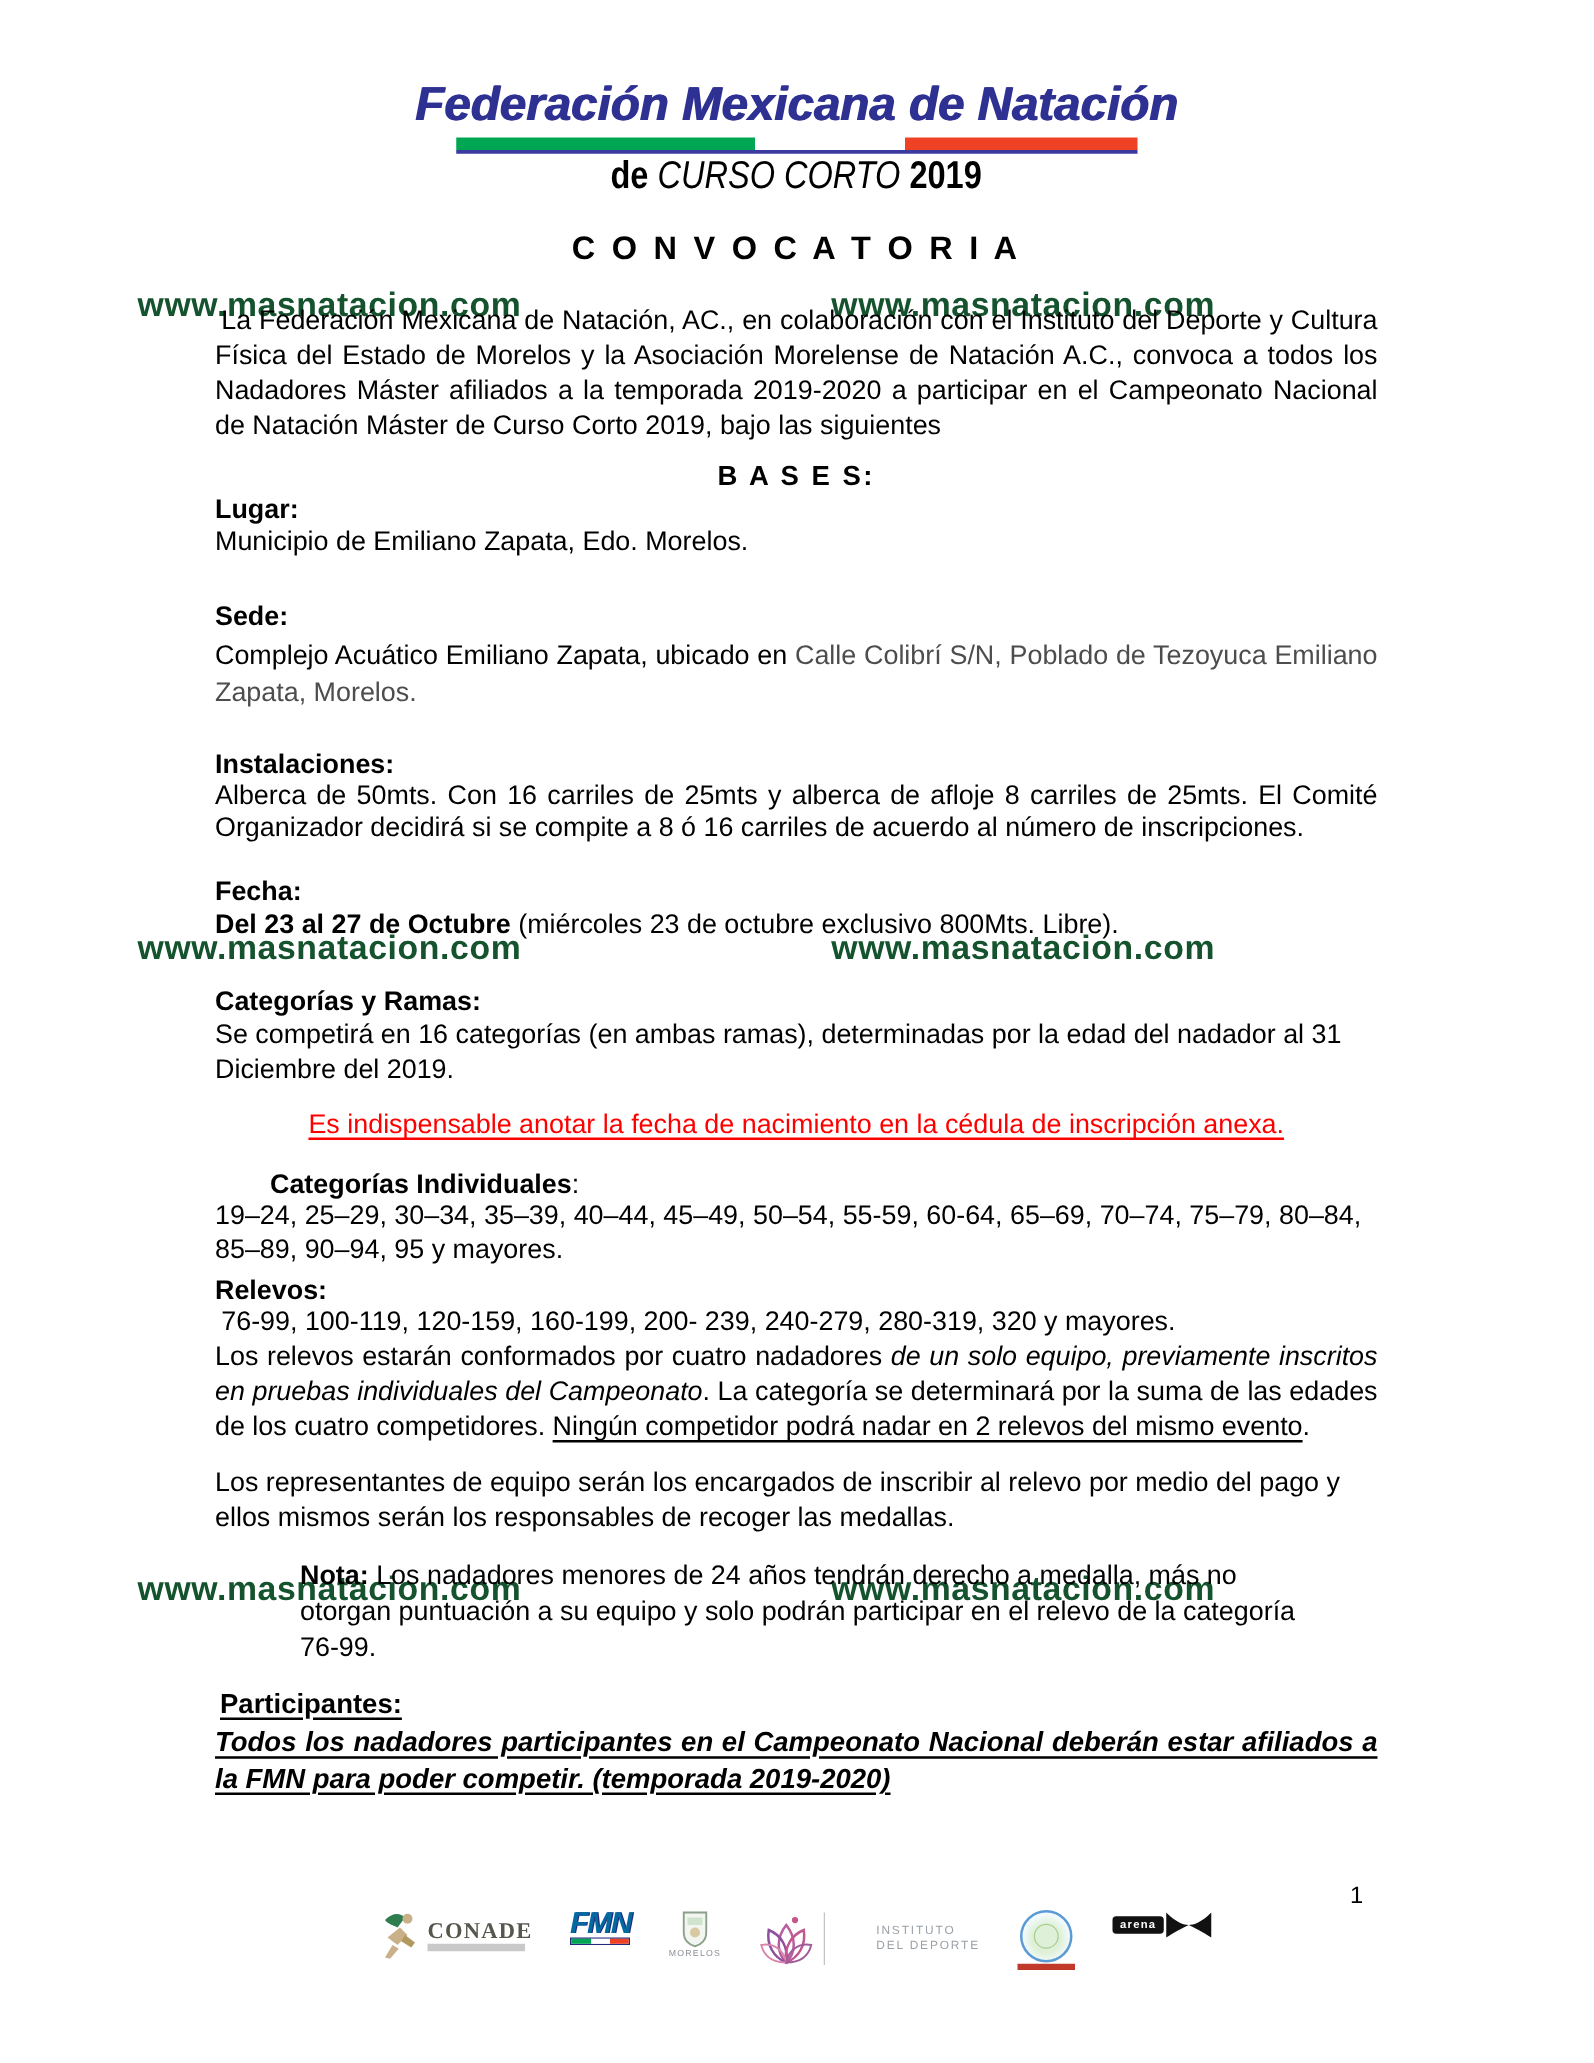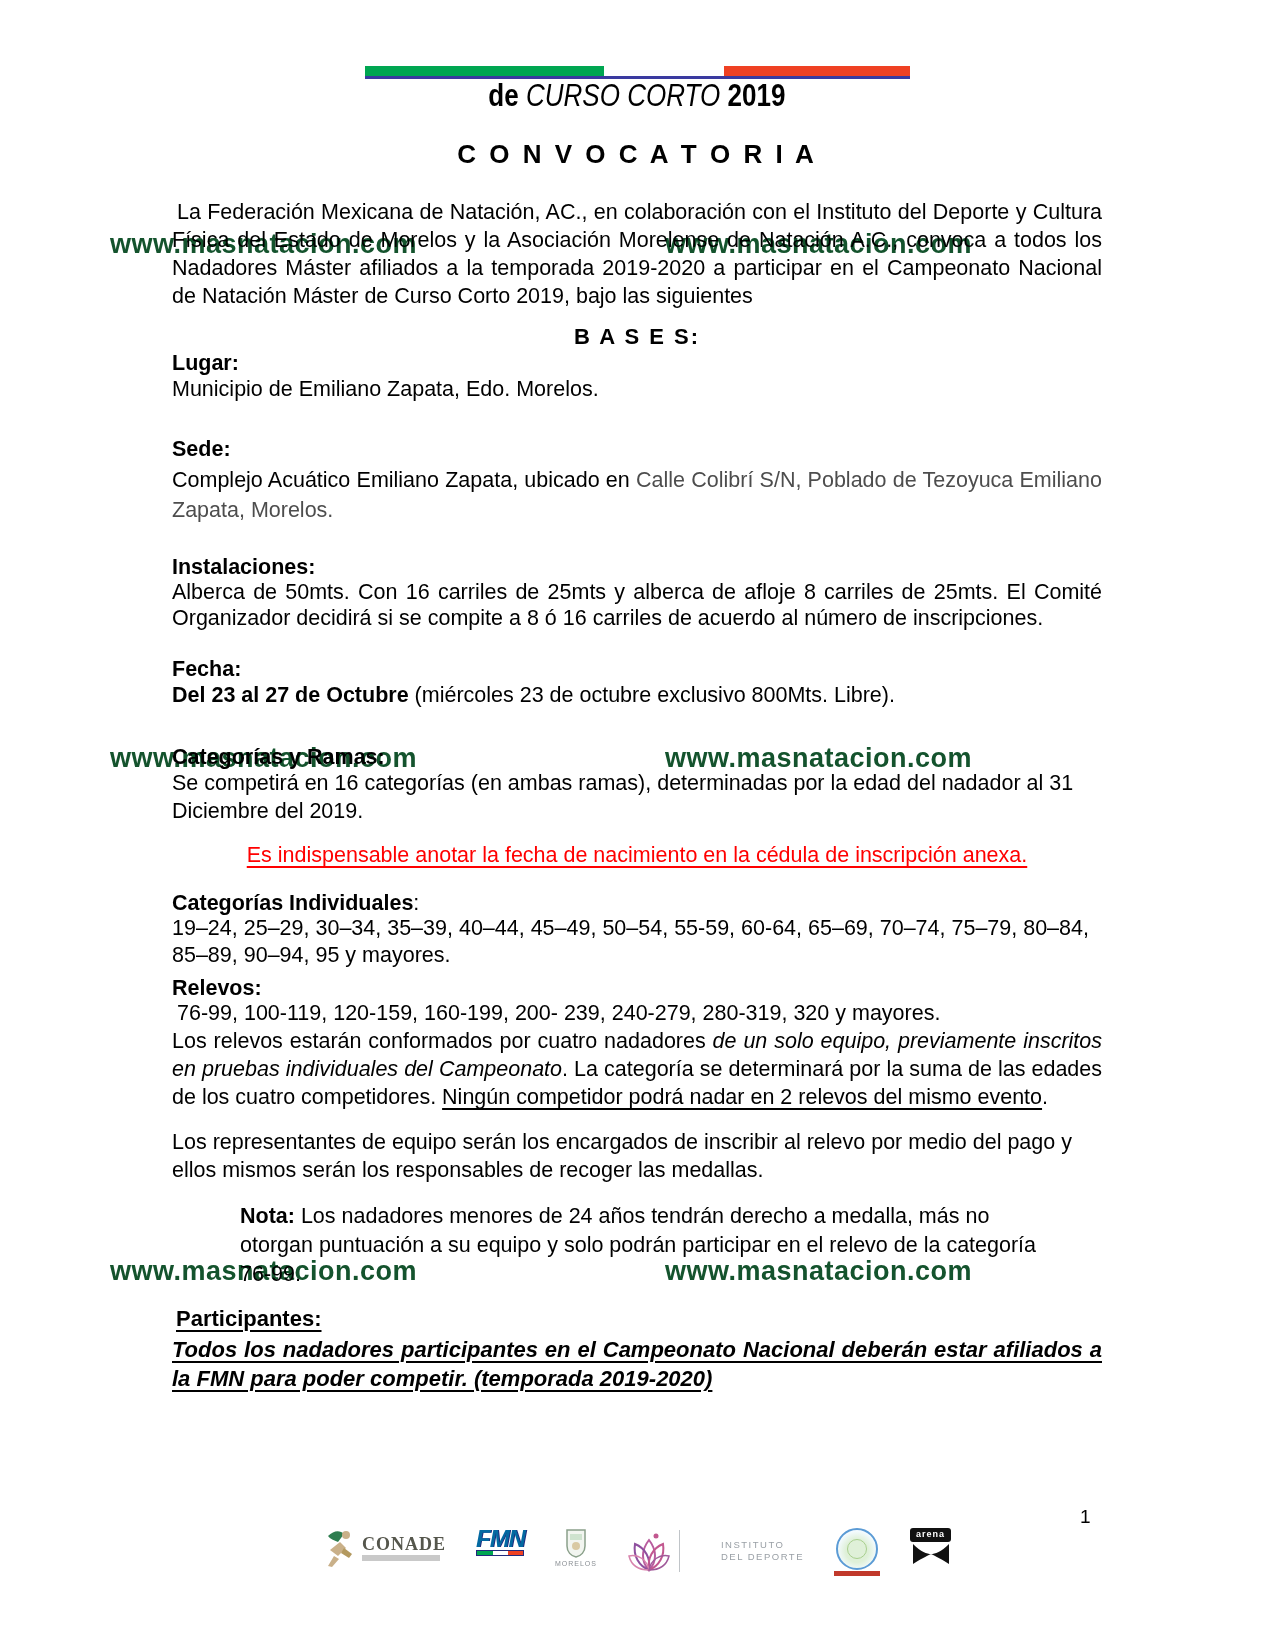--- a/index.html
+++ b/index.html
@@ -43,21 +43,21 @@
   .sede-b { line-height:30px; }
   .sede-gray { color:#4d4d4d; }
   .inst-h { margin-top:30px; }
   .inst-b { line-height:26px; }
   .fecha-h { margin-top:26px; }
   .fecha-b { line-height:28px; text-align:left; }
   .catram-h { margin-top:36px; }
   .catram-b { line-height:28px; text-align:left; }
   .nota-roja { margin-top:16px; text-align:center; color:#ff0000; font-size:21.5px; line-height:28px;
                text-decoration:underline; text-underline-offset:4px; }
-  .catind-h { margin-top:22px; }
+  .catind-h { margin-top:22px;margin-left:44px; }
   .catind-b { line-height:27px; text-align:left; }
   .relevos-h { margin-top:7px; }
   .relevos-l1 { line-height:27px; text-align:left; text-indent:5px; }
   .relevos-p1 { line-height:28px; }
   .relevos-p2 { margin-top:17px; line-height:28px; text-align:left; }
   .run-italic { font-style:italic; }
   .run-underline { text-decoration:underline; text-underline-offset:4px; }
   .nota-block { margin:18px 65px 0 68px; font-size:21.5px; line-height:29px; }
   .nota-label { font-weight:bold;margin-top:37px; }
   .part-h { margin-top:18px; font-size:22px; font-weight:bold; line-height:24px;
@@ -93,39 +93,40 @@
   .inst-divider { width:1px; height:42px; background:#c0c4c8; }
   .inst-text { display:flex; flex-direction:column; justify-content:center;margin-left:33px; }
   .inst-line { font-size:9.5px; color:#9aa0a6; letter-spacing:1.5px; line-height:12px; }
 
   .amornad { display:flex; flex-direction:column; align-items:center; }
   .amornad-circle { width:42px; height:42px; border-radius:50%; border:2px solid #5b9bd5;
                     background:radial-gradient(circle at 50% 55%, #dff0d8 0 40%, #f4fbff 70%); position:relative; }
   .amornad-inner { position:absolute; inset:9px; border-radius:50%; border:1px solid #a8cf8e; }
   .amornad-banner { margin-top:1px; width:46px; height:5px; background:#c1392b; }
 
-  .arena { display:flex; flex-direction:column; align-items:center; }
+  .arena { display:flex; flex-direction:row; align-items:center; }
   .arena-box { background:#111; color:#fff; border-radius:3px; font-size:9px; font-weight:bold;
                padding:1px 6px 2px; letter-spacing:1px; line-height:11px; }
 </style>
 </head>
 <body>
 
 <div class="page">
 
   <div class="wm" style="top:229px;left:110px">www.masnatacion.com</div>
   <div class="wm" style="top:229px;left:665px">www.masnatacion.com</div>
   <div class="wm" style="top:743px;left:110px">www.masnatacion.com</div>
   <div class="wm" style="top:743px;left:665px">www.masnatacion.com</div>
   <div class="wm" style="top:1256px;left:110px">www.masnatacion.com</div>
   <div class="wm" style="top:1256px;left:665px">www.masnatacion.com</div>
 
   <div class="content">
 
     <div>
+      <div class="org-logo-text">Federación Mexicana de Natación</div>
       <div class="flag-bar">
         <span class="fb-green"></span>
           <span class="fb-mid"></span>
           <span class="fb-red"></span>
       </div>
     </div>
 
     <div class="title2">
       <span class="condensed">
         <span>de </span><span class="course-italic">CURSO CORTO</span><span> 2019</span>

